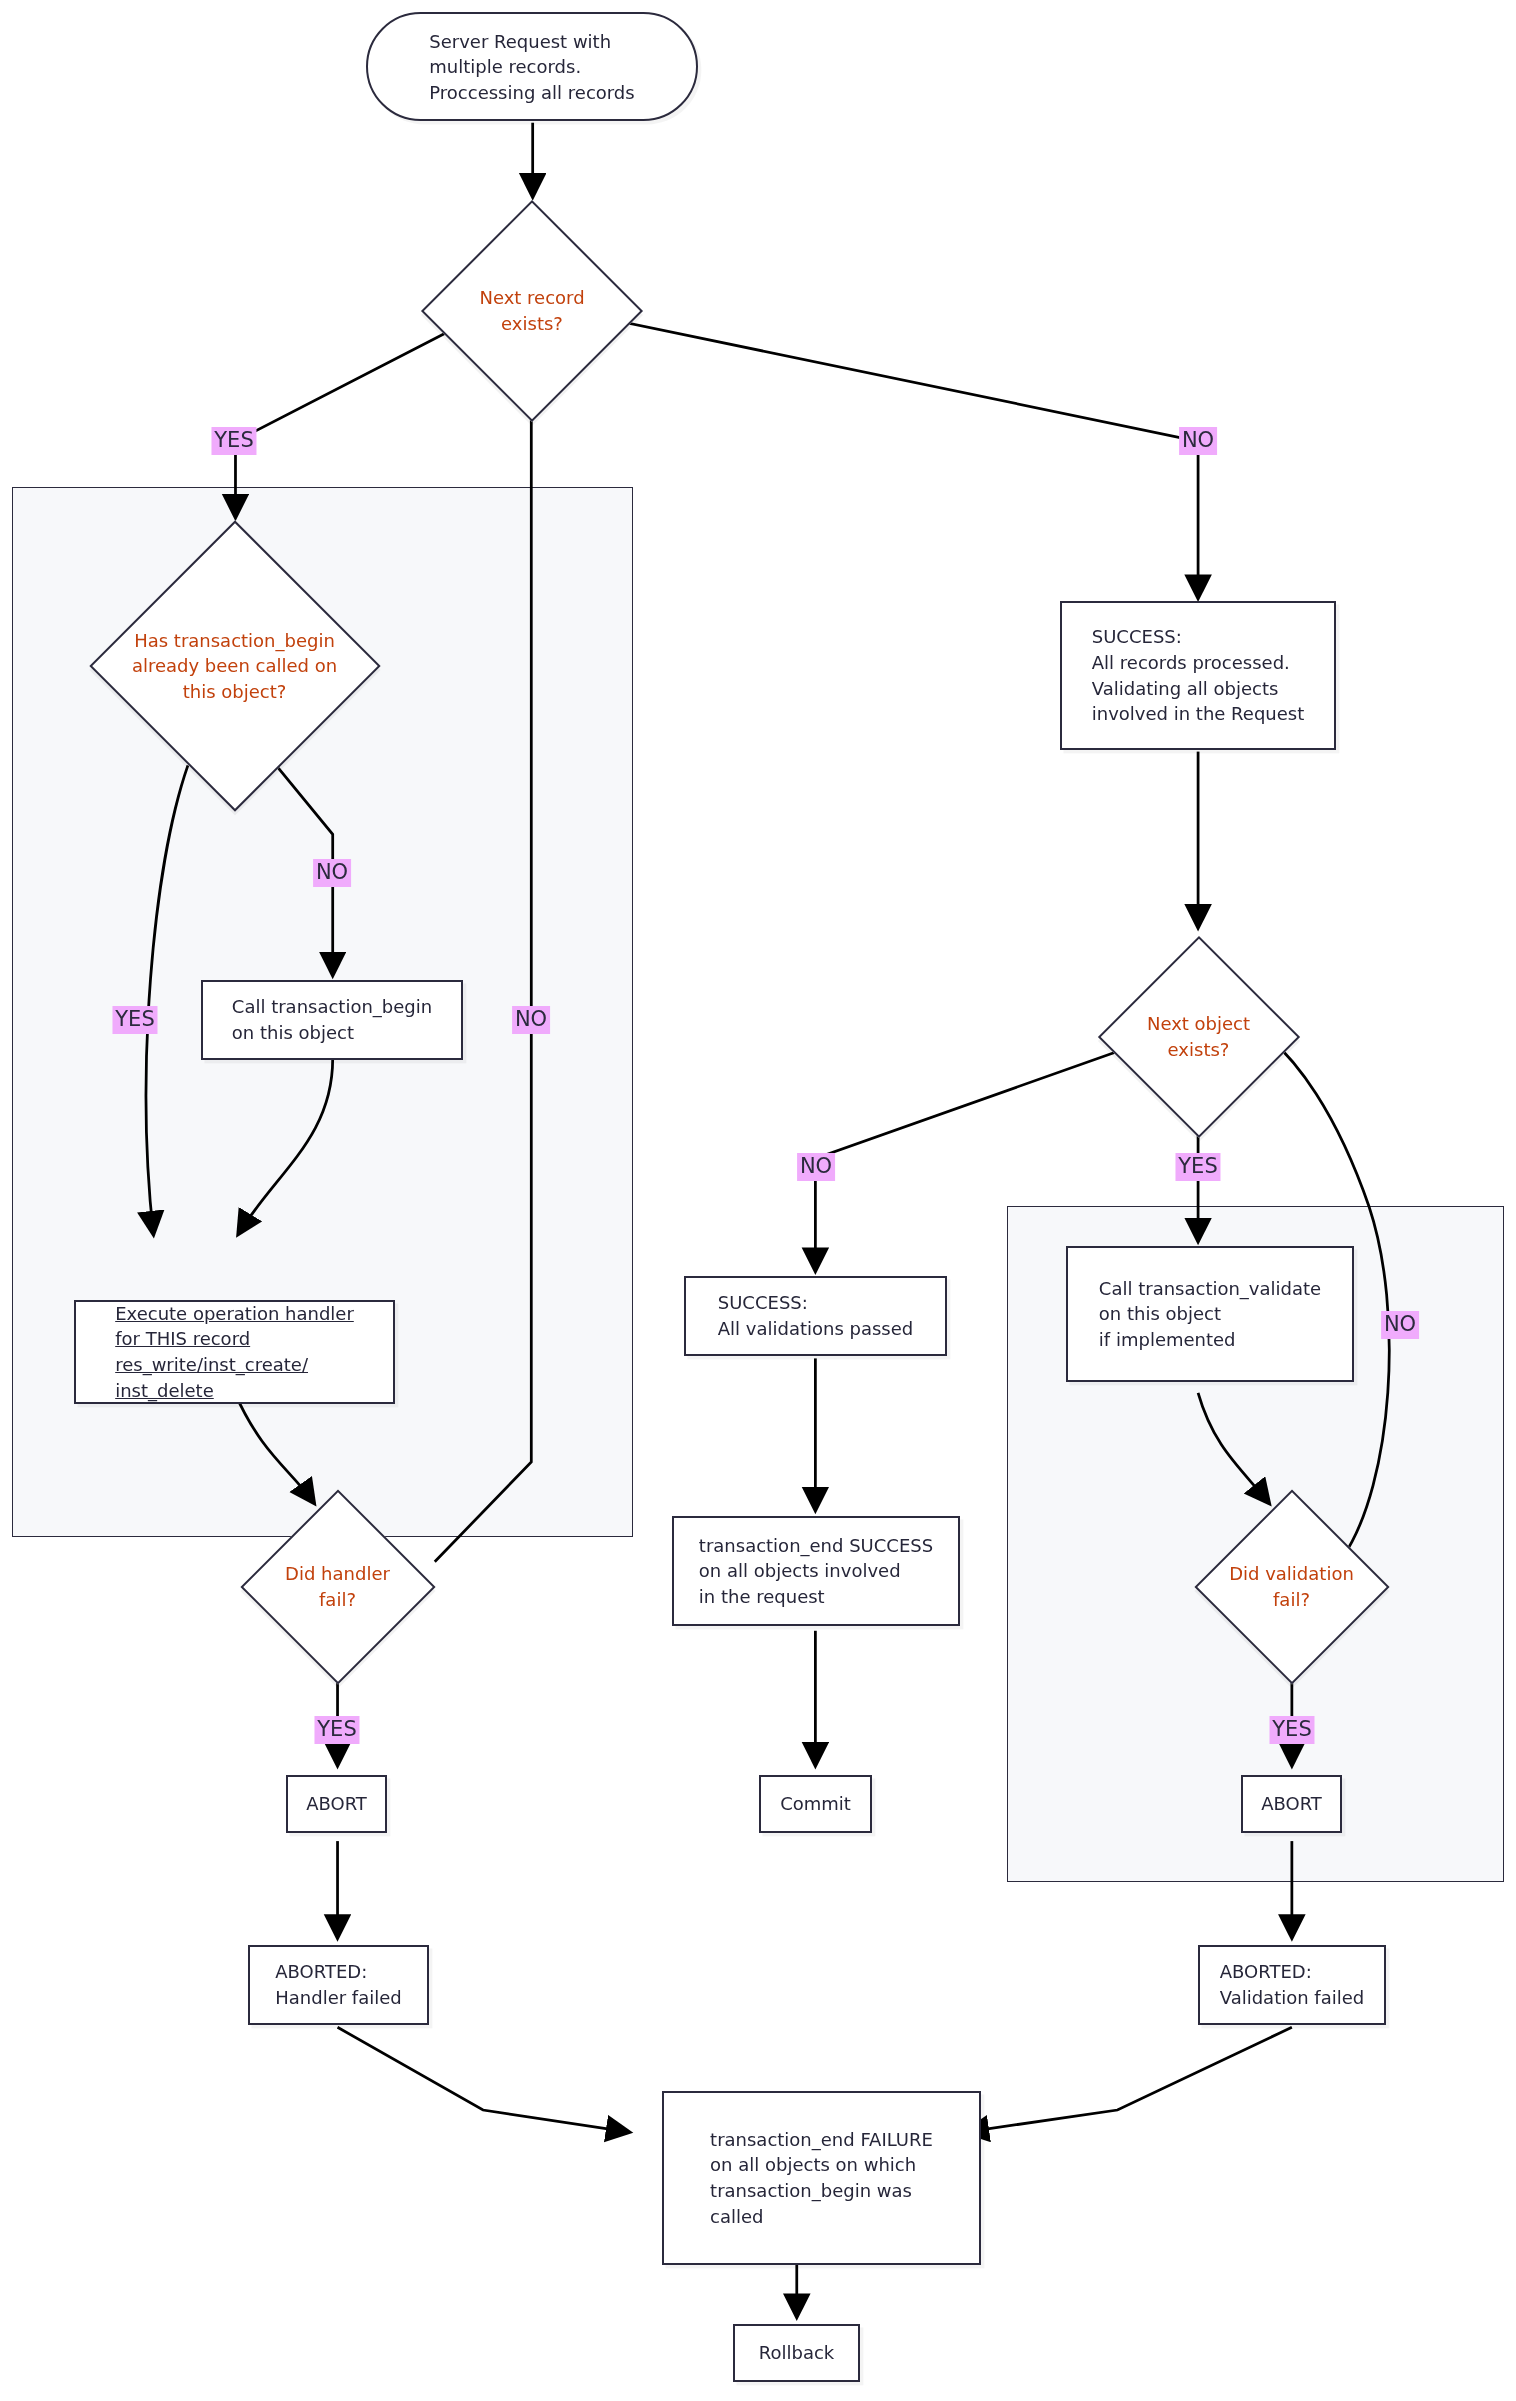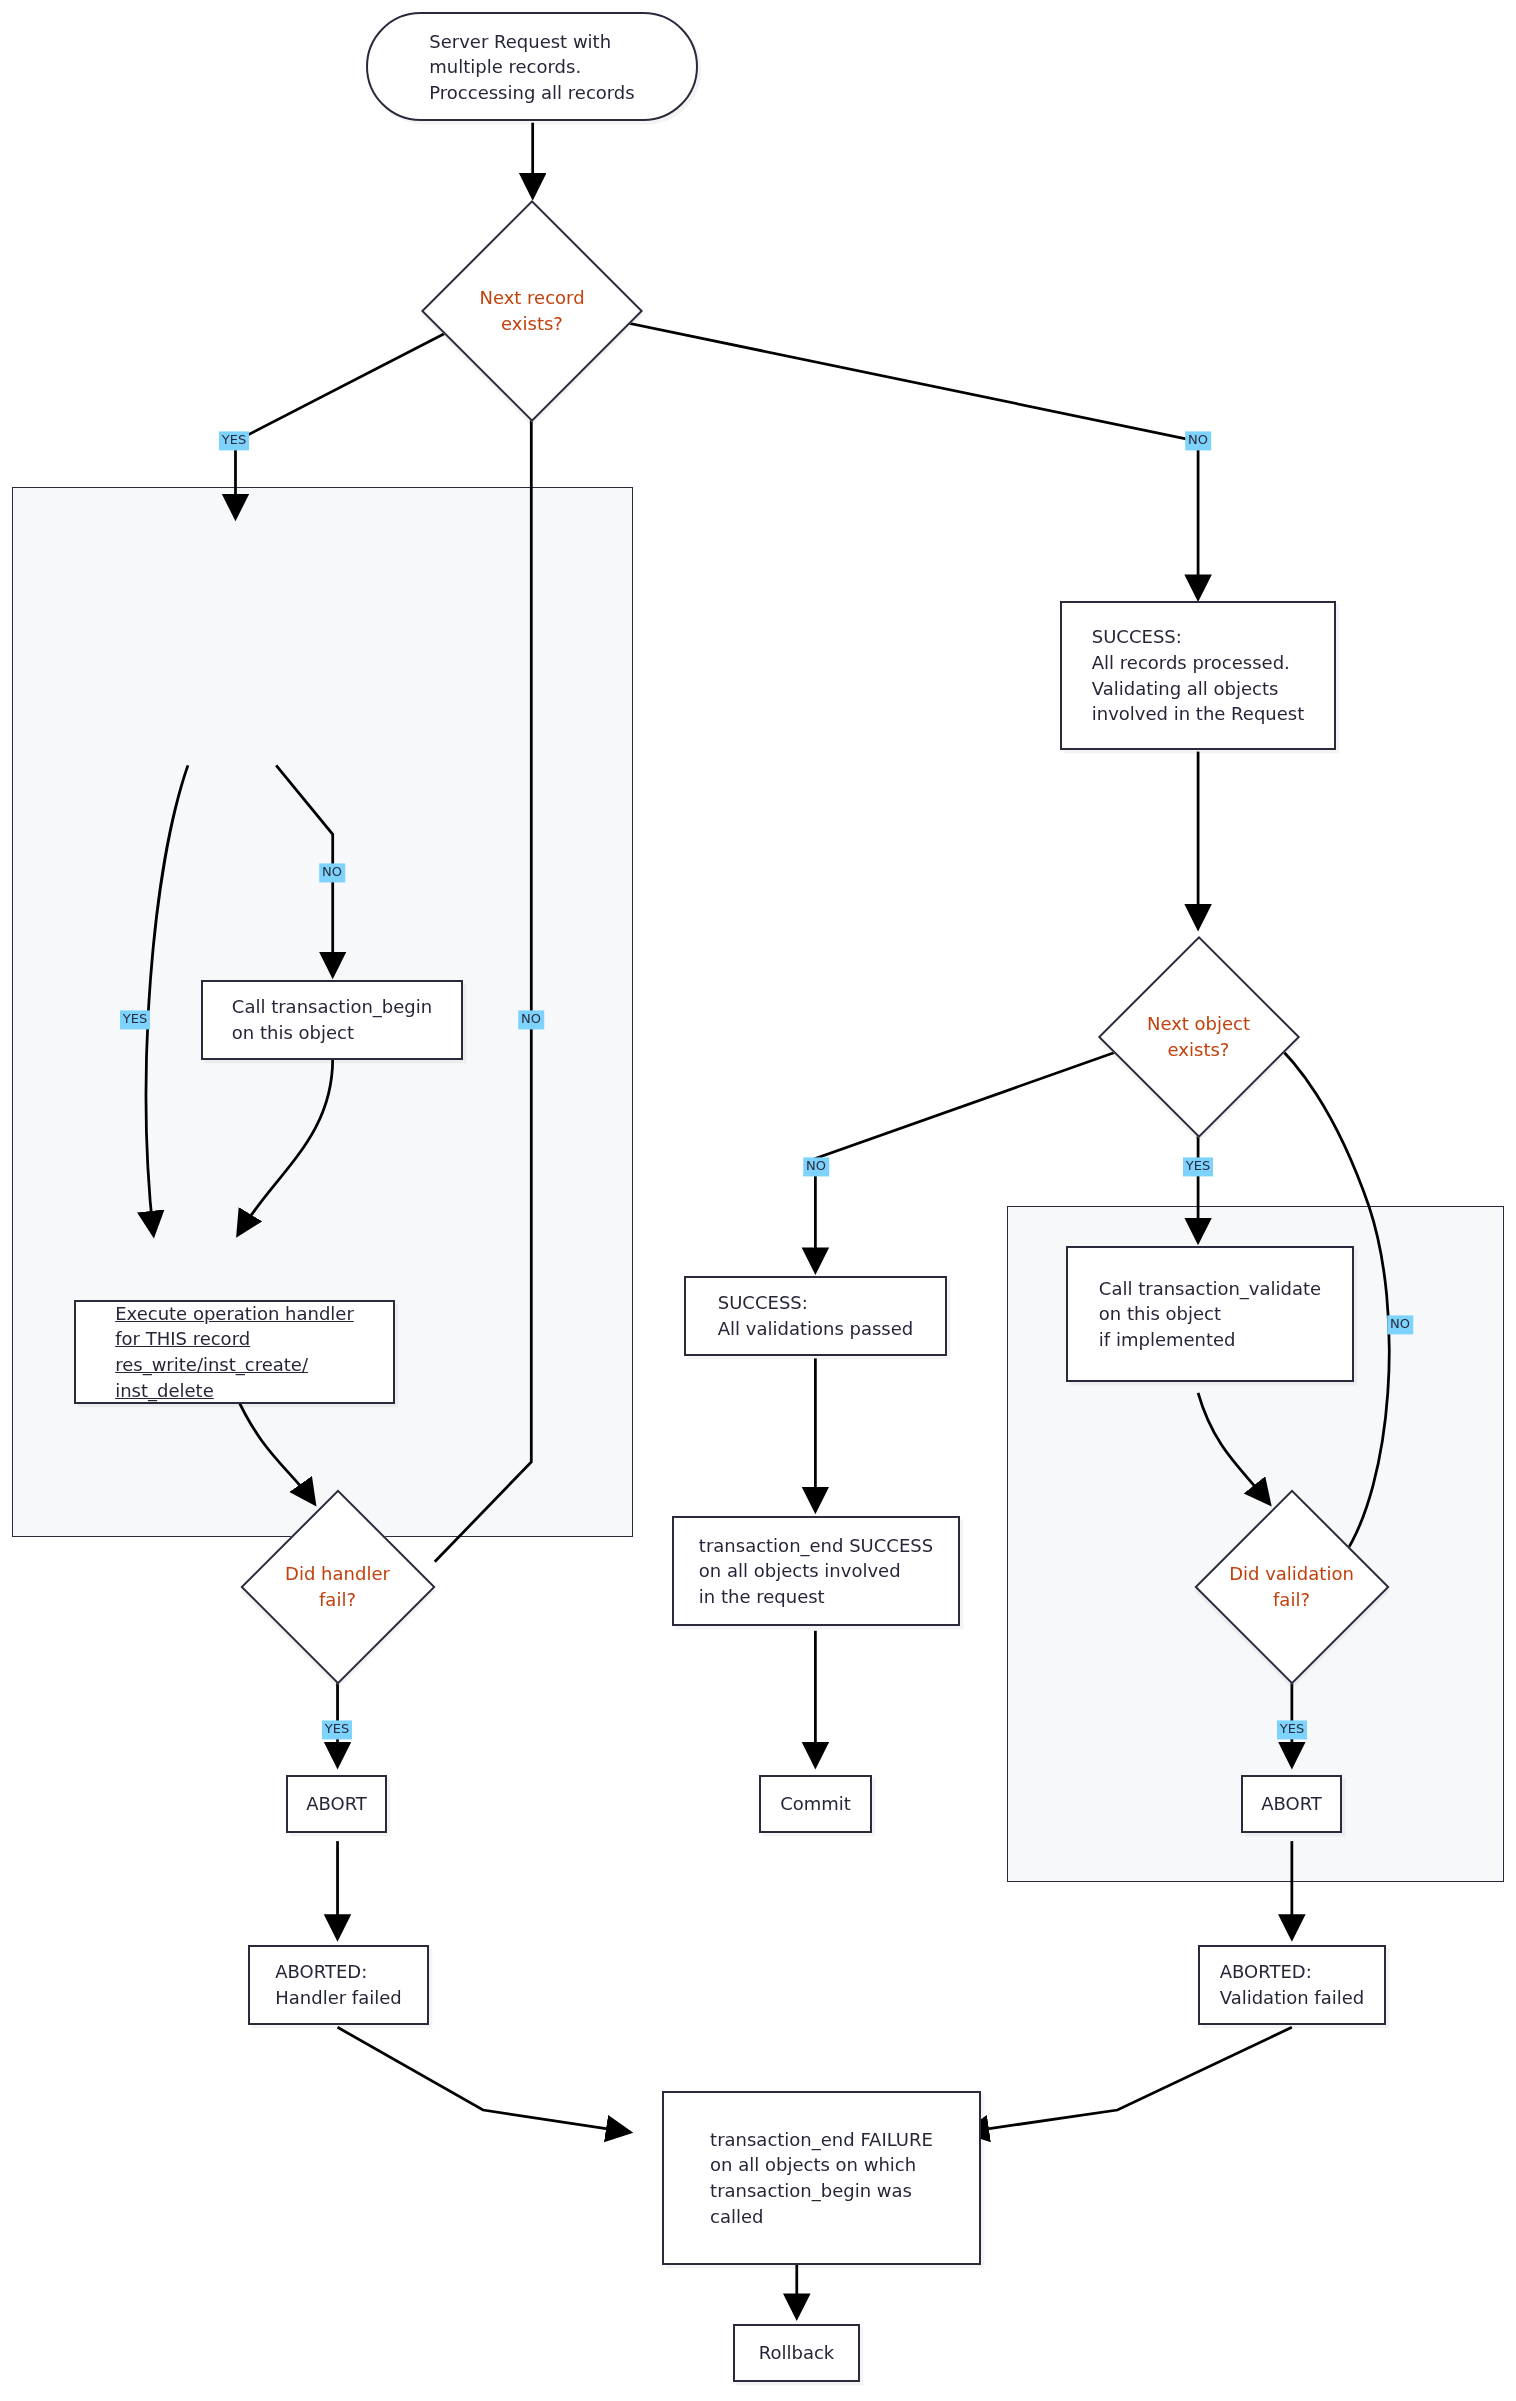--- a/index.html
+++ b/index.html
@@ -73,23 +73,23 @@
     justify-content: center;
     text-align: center;
     color: #c2410c;
     font-size: 18px;
     line-height: 1.42;
     white-space: pre-line;
     pointer-events: none;
   }
   .edge-label {
     position: absolute;
-    background: #7dd3fc;
+    background: #f0abfc;
     color: #2b2a3d;
-    font-size: 13px;
+    font-size: 21px;
     line-height: 1.1;
     padding: 2.1px 2.8px 2.8px 2.8px;
     white-space: nowrap;
     transform: translate(-50%, -50%);
   }
 </style>
 </head>
 <body>
 
 <div id="canvas">
@@ -156,20 +156,26 @@
 multiple records.
 Proccessing all records</span>
   </div>
 
   <div class="diamond" style="left:421px; top:200px; width:222px; height:222px;">
     <div class="dshape" style="width:157px; height:157px;"></div>
     <div class="dlabel">Next record
 exists?</div>
   </div>
 
+  <div class="diamond" style="left:76px; top:521px; width:317px; height:290px;">
+    <div class="dshape" style="width:206px; height:206px;"></div>
+    <div class="dlabel">Has transaction_begin
+already been called on
+this object?</div>
+  </div>
 
   <div class="node rect" style="left:201px; top:980px; width:262px; height:80px;">
     <span class="txt">Call transaction_begin
 on this object</span>
   </div>
 
   <div class="node rect" style="left:74px; top:1300px; width:321px; height:104px;text-decoration:underline;">
     <span class="txt">Execute operation handler
 for THIS record
 res_write/inst_create/

